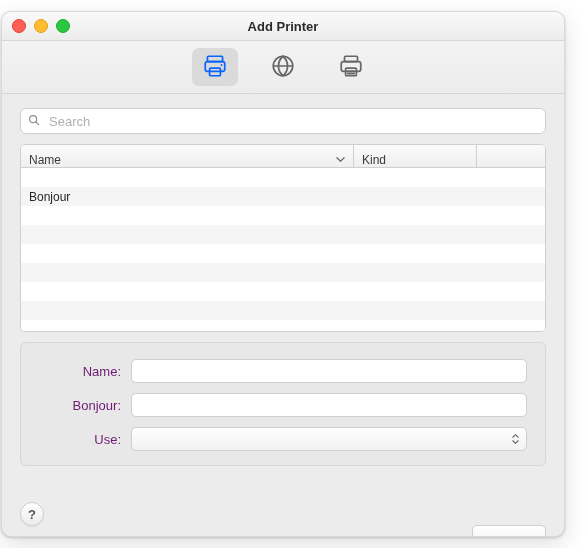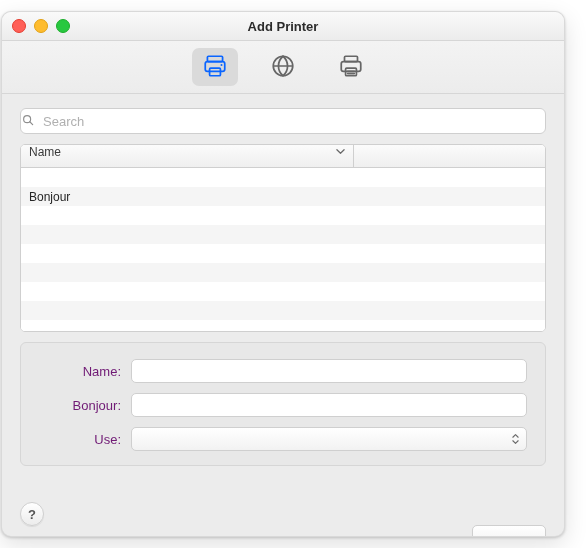--- a/index.html
+++ b/index.html
@@ -68,41 +68,41 @@
   .content{
     flex:1 1 auto;
     background:var(--bg);
     padding:14px 18px 6px 18px;
     display:flex;flex-direction:column;gap:10px;
     overflow:hidden;
   }
   
   .searchwrap{
     height:24px;border:1px solid var(--border-strong);border-radius:6px;
-    background:#fff;display:flex;align-items:center;padding:0 0;gap:6px;
+    background:#fff;display:flex;align-items:center;padding:0 6px;gap:6px;
   }
   .searchwrap svg{width:14px;height:14px;color:#8f8f8f;flex:0 0 auto;}
   .searchwrap input{
     border:none;outline:none;background:transparent;flex:1;
     font:inherit;color:var(--text);
   }
   .searchwrap input::placeholder{color:#b0b0b0;}
   
   .tablewrap{
     border:1px solid var(--border-strong);border-radius:5px;background:#fff;
     overflow:hidden;flex:0 0 186px;display:flex;flex-direction:column;
   }
   .thead{
     display:flex;height:22px;flex:0 0 22px;
     background:linear-gradient(#fbfbfb,#efefef);
     border-bottom:1px solid var(--border-strong);
     font-size:12px;color:#3a3a3a;
   }
   .th{
-    display:flex;align-items:flex-start;padding:0 8px;gap:12px;
+    display:flex;align-items:flex-end;padding:0 8px;gap:12px;
     border-right:1px solid var(--border-strong);
   }
   .th:last-child{border-right:none;}
   .th.name{flex:0 0 316px;justify-content:space-between;}
   .th.kind{flex:0 0 106px;}
   .th.spare{flex:1;}
   .sortchev svg{width:9px;height:9px;color:#6b6b6b;}
   .tbody{flex:1;overflow:auto;}
   .trow{
     display:flex;height:19px;align-items:center;font-size:12px;
@@ -226,20 +226,23 @@
 
       <div class="tablewrap">
         <div class="thead">
           <div class="th name">
             <span>Name</span>
             <span class="sortchev">
               <svg viewBox="0 0 10 10">
                   <path d="M1 3l4 4 4-4" fill="none" stroke="currentColor" stroke-width="1.4" stroke-linecap="round" stroke-linejoin="round"></path>
                 </svg>
             </span>
+          </div>
+          <div class="th kind">
+            <span>Kind</span>
           </div>
           <div class="th spare"></div>
         </div>
         <div class="tbody" id="tbody">
             <div class="trow">
               <div class="td kind">Bonjour</div>
               <div class="td spare"></div>
             </div>
             <div class="trow">
               <div class="td name"></div>

